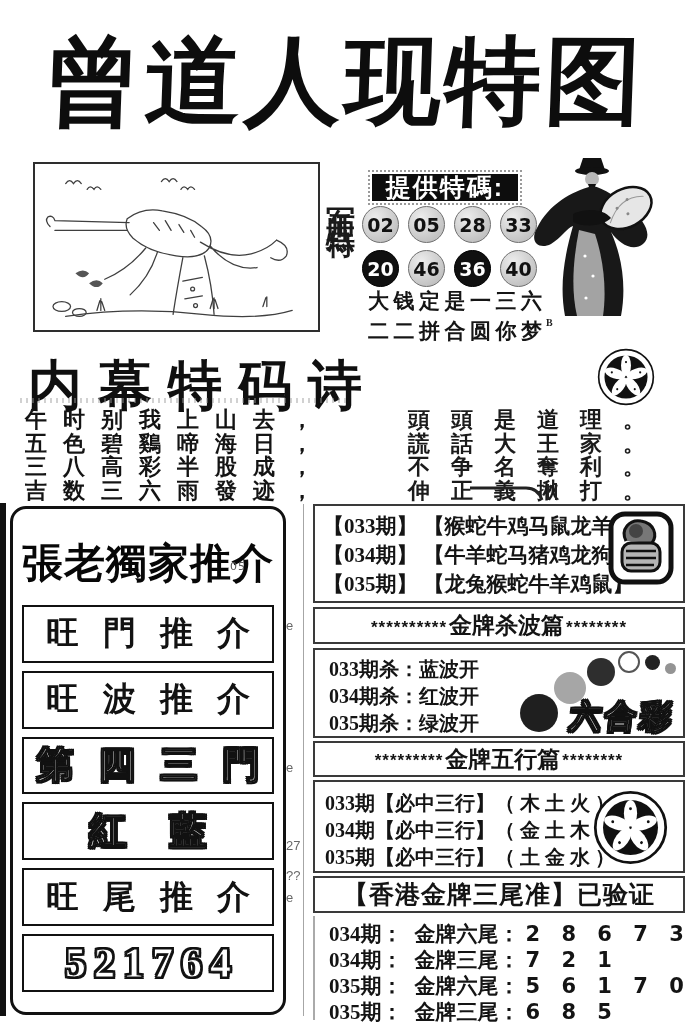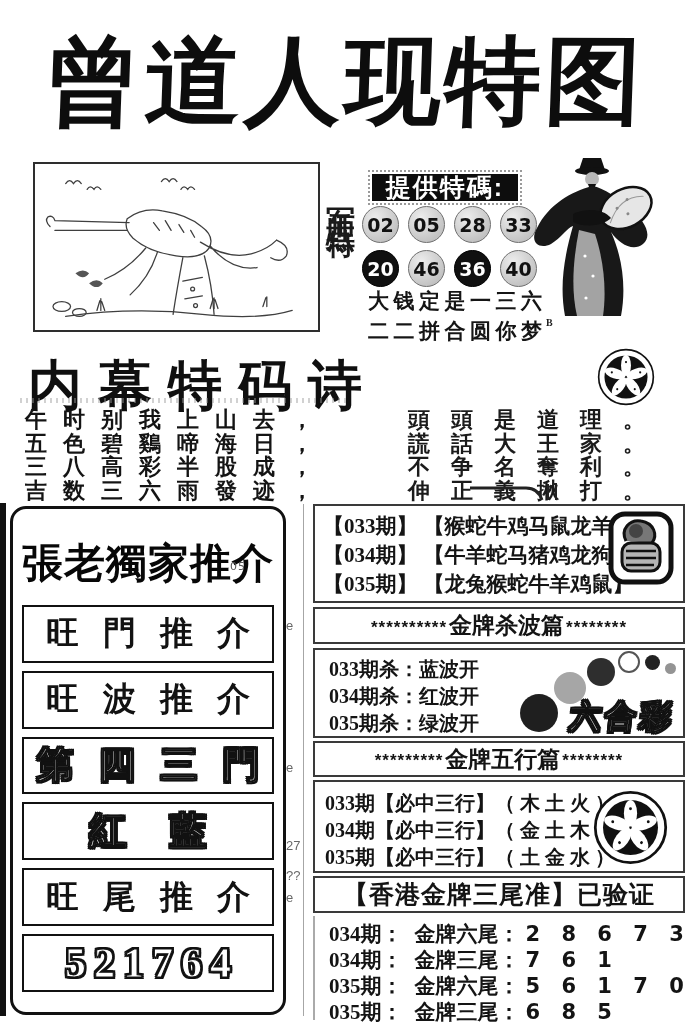--- a/index.html
+++ b/index.html
@@ -356,21 +356,21 @@
       </svg>
     </div>
   </div>
 
   <div class="abs rp-box rp-header rp-tails-header">【香港金牌三尾准】已验证</div>
   <div class="abs rp-box rp-tails">
     <div class="tail-row">
       <span class="period">034期：</span><span class="lbl">金牌六尾：</span><span class="val">2 8 6 7 3 1</span>
     </div>
     <div class="tail-row">
-      <span class="period">034期：</span><span class="lbl">金牌三尾：</span><span class="val">7 6 1</span>
+      <span class="period">034期：</span><span class="lbl">金牌三尾：</span><span class="val">7 2 1</span>
     </div>
     <div class="tail-row">
       <span class="period">035期：</span><span class="lbl">金牌六尾：</span><span class="val">5 6 1 7 0 2</span>
     </div>
     <div class="tail-row">
       <span class="period">035期：</span><span class="lbl">金牌三尾：</span><span class="val">6 8 5</span>
     </div>
   </div>
 
 </div>

